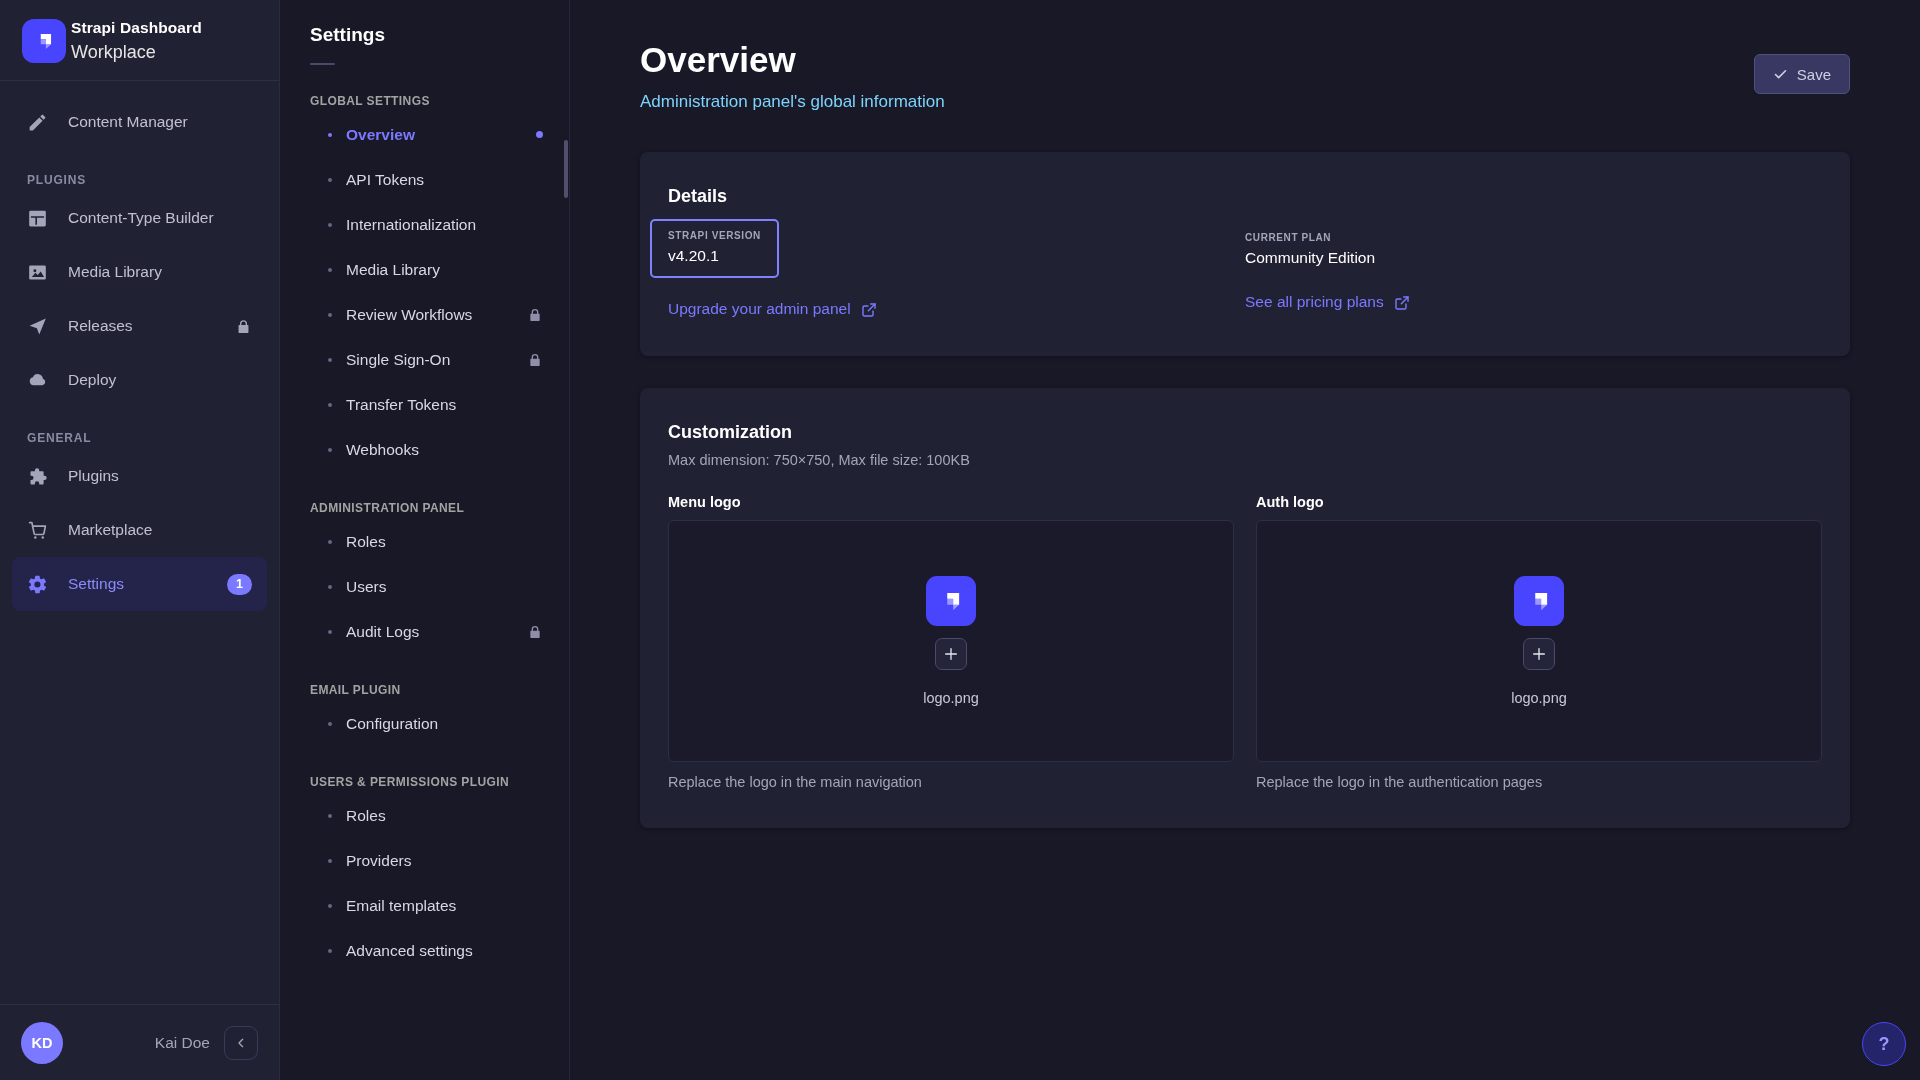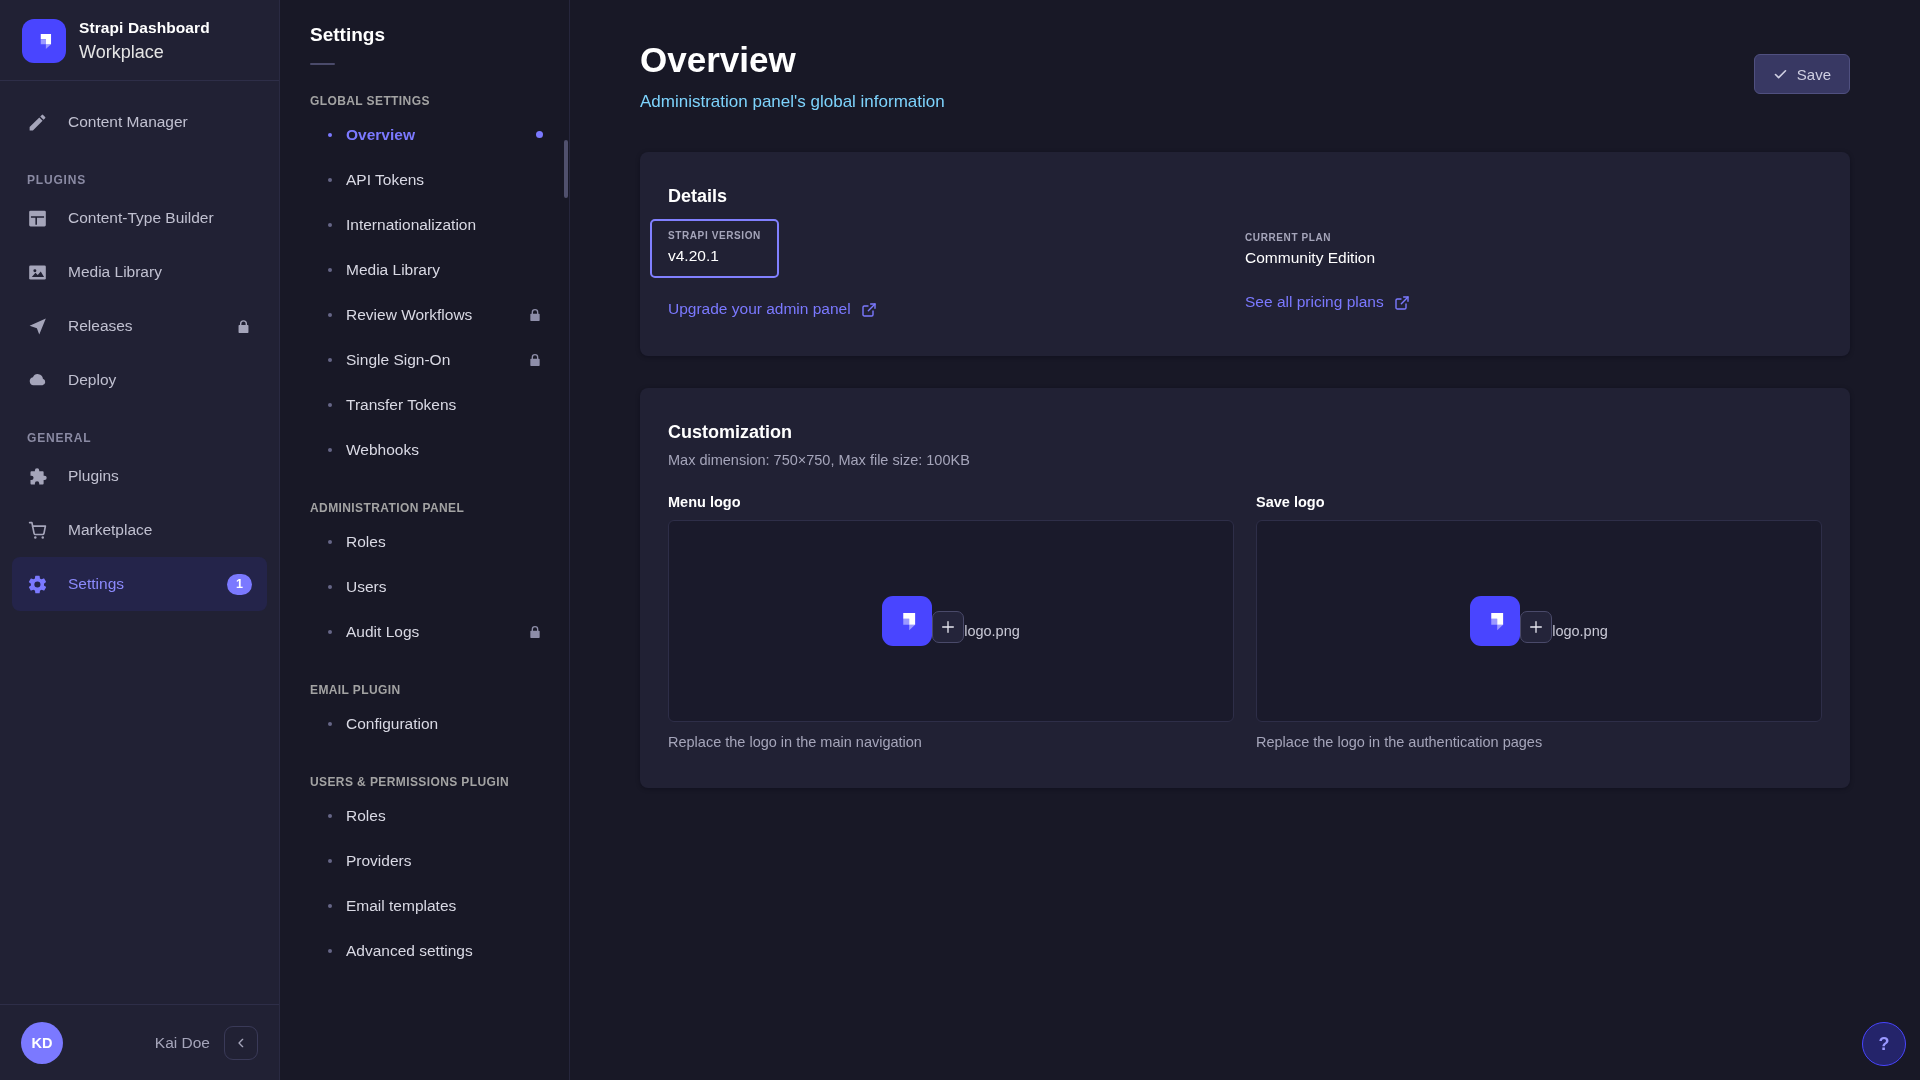--- a/index.html
+++ b/index.html
@@ -2,21 +2,21 @@
 <html><head>
 <meta charset="utf-8">
 <style>
   *{box-sizing:border-box;margin:0;padding:0}
   html,body{width:1920px;height:1080px;overflow:hidden}
   body{background:#181826;color:#fff;font-family:"Liberation Sans",sans-serif;}
   .app{display:flex;height:100%;width:100%}
 
   
   .sidebar{width:280px;background:#212134;display:flex;flex-direction:column;border-right:1px solid #2a2a42;flex:none}
-  .brand{display:flex;gap:13px;align-items:center;padding:19px 22px 17px}
+  .brand{display:flex;gap:5px;align-items:center;padding:19px 22px 17px}
   .brand-logo{width:44px;height:44px;border-radius:12px;background:#4945ff;display:flex;align-items:center;justify-content:center;flex:none}
   .brand-title{font-size:15.5px;font-weight:700;letter-spacing:.1px}
   .brand-sub{font-size:18px;color:#e5e5e5;margin-top:5px}
   .sb-divider{height:1px;background:#2e2e48}
   .nav{flex:1;padding:14px 12px 0}
   .nav-item{display:flex;align-items:center;gap:20px;height:54px;padding:0 15px;border-radius:8px;color:#c0c0d0;font-size:15.5px;cursor:pointer}
   .nav-item svg{width:21px;height:21px;flex:none;color:#a5a5ba}
   .nav-item.active{background:#24244a;color:#8c8afc}
   .nav-item.active svg{color:#7b79ff}
   .nav-header{font-size:12px;font-weight:700;letter-spacing:.8px;color:#8a8aa3;padding:0 15px;margin:24px 0 4px}
@@ -61,21 +61,21 @@
   .link-row{display:inline-flex;align-items:flex-end;gap:10px;color:#7b79ff;font-size:15.5px;margin-top:22px;cursor:pointer;text-decoration:none}
   .link-row svg{width:16px;height:16px}
   .node-block{margin-top:28px}
   .right-col{padding-top:17px}
   .plan-link{margin-top:26px}
 
   .card-custom{margin-top:32px}
   .custom-sub{font-size:14.5px;color:#a5a5ba;margin-top:9px}
   .logo-grid{display:grid;grid-template-columns:1fr 1fr;gap:22px;margin-top:26px}
   .logo-label{font-size:14.5px;font-weight:700}
-  .upload-box{margin-top:10px;height:202px;background:#1a1a2b;border:1px solid #2e2e48;border-radius:6px;display:flex;flex-direction:row;align-items:center;justify-content:center;cursor:pointer}
+  .upload-box{margin-top:10px;height:242px;background:#1a1a2b;border:1px solid #2e2e48;border-radius:6px;display:flex;flex-direction:column;align-items:center;justify-content:center;cursor:pointer}
   .mini-logo{width:50px;height:50px;border-radius:11px;background:#4945ff;display:flex;align-items:center;justify-content:center}
   .add-btn{width:32px;height:32px;margin-top:12px;background:#24243a;border:1px solid #4a4a6a;border-radius:7px;color:#e6e6ef;display:flex;align-items:center;justify-content:center;cursor:pointer}
   .add-btn svg{width:16px;height:16px}
   .filename{font-size:14.5px;color:#c9c9d6;margin-top:20px}
   .caption{font-size:14.5px;color:#a5a5ba;margin-top:12px}
 
   .help-btn{position:fixed;right:14px;bottom:14px;width:44px;height:44px;border-radius:50%;background:#24246a;border:1px solid #4945ff;color:#9a98ff;font-size:18px;font-weight:700;display:flex;align-items:center;justify-content:center;cursor:pointer}
 </style>
 </head>
 <body>
@@ -350,21 +350,21 @@
                   <line x1="12" y1="4" x2="12" y2="20"></line>
                   <line x1="4" y1="12" x2="20" y2="12"></line>
                 </svg>
             </div>
             <div class="filename">logo.png</div>
           </div>
           <div class="caption">Replace the logo in the main navigation</div>
         </div>
 
         <div>
-          <div class="logo-label">Save logo</div>
+          <div class="logo-label">Auth logo</div>
           <div class="upload-box">
             <div class="mini-logo">
               <svg viewBox="0 0 24 24" width="30" height="30">
                 <path fill="#ffffff" d="M9 5.5h9.5V15h-4.75v-4.75H9z"></path>
                 <path fill="#ffffff" opacity=".45" d="M9 10.25h4.75V15H9z"></path>
                 <path fill="#ffffff" opacity=".45" d="M13.75 15h4.75l-4.75 4.4z"></path>
               </svg>
             </div>
             <div class="add-btn">
               <svg viewBox="0 0 24 24" fill="none" stroke="currentColor" stroke-width="2" stroke-linecap="round">

